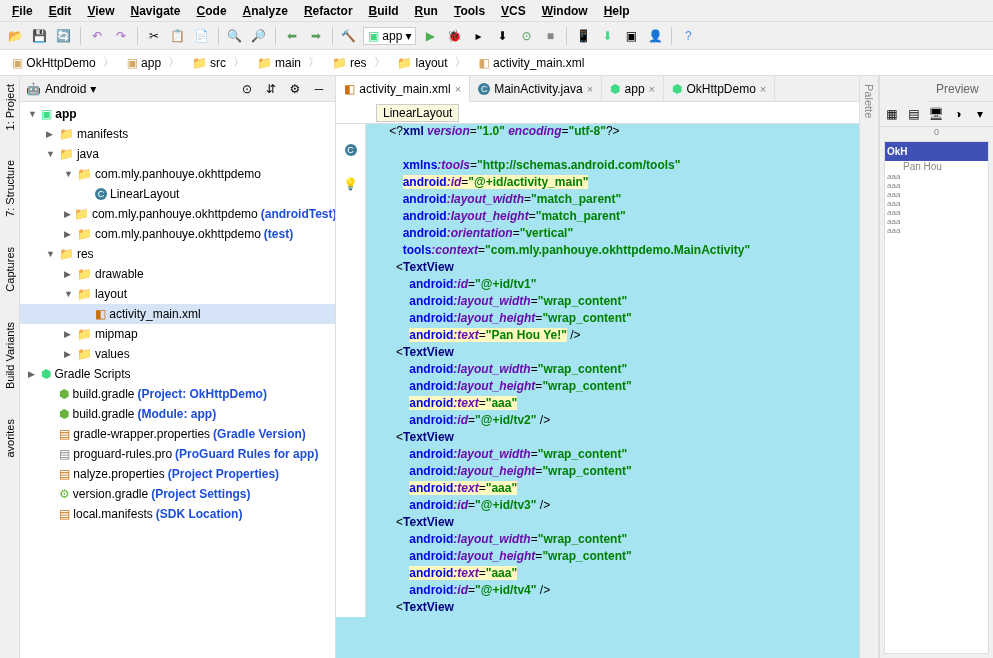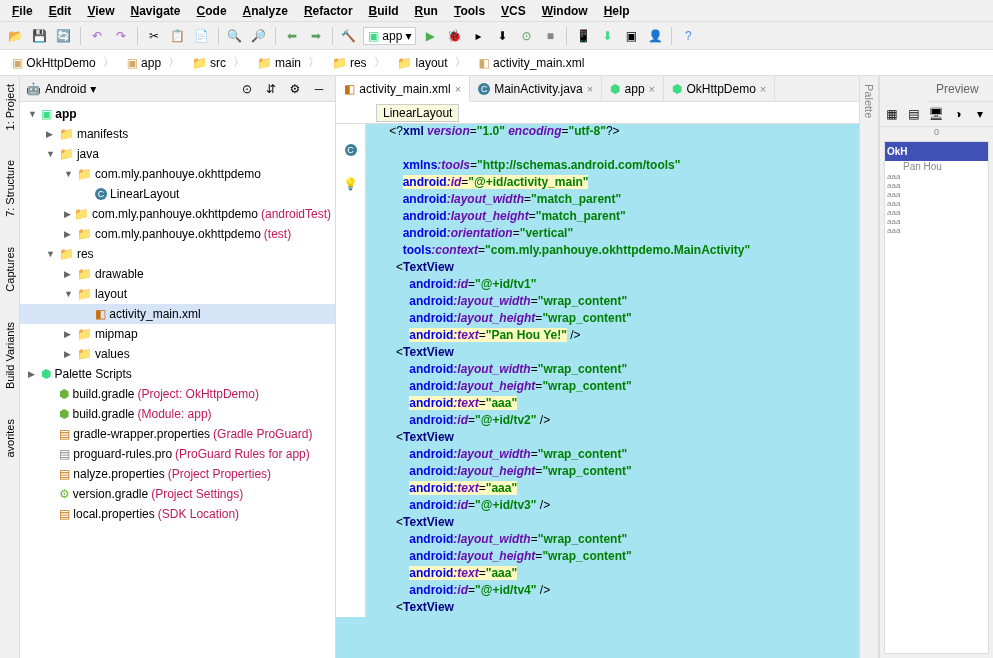--- a/index.html
+++ b/index.html
@@ -19,21 +19,21 @@
 .left-tools { width: 20px; background: #f0f0f0; border-right: 1px solid #ddd; display: flex; flex-direction: column; align-items: center; padding-top: 8px; gap: 30px; }
 .left-tools .side-tab { writing-mode: vertical-rl; transform: rotate(180deg); cursor: pointer; font-size: 11px; display: flex; align-items: center; gap: 2px; }
 .project-panel { width: 316px; background: #fff; border-right: 1px solid #ddd; display: flex; flex-direction: column; }
 .panel-header { display: flex; align-items: center; height: 26px; padding: 0 6px; border-bottom: 1px solid #ddd; background: #f0f0f0; justify-content: space-between; }
 .panel-header-left { display: flex; align-items: center; gap: 4px; }
 .panel-header-right { display: flex; align-items: center; gap: 4px; }
 .tree { flex: 1; overflow: auto; padding: 2px 0; }
 .tree-row { display: flex; align-items: center; height: 20px; padding: 0 4px; cursor: pointer; gap: 3px; white-space: nowrap; }
 .tree-row.sel { background: #d5e4f6; }
 .tree-arrow { width: 10px; color: #666; font-size: 9px; }
-.tree-hint { color: #be185d; }
+.tree-hint { color: #1d4ed8; font-weight: bold; }
 .editor-area { flex: 1; display: flex; flex-direction: column; background: #fff; }
 .editor-tabs { display: flex; height: 26px; background: #f0f0f0; border-bottom: 1px solid #ddd; }
 .ed-tab { display: flex; align-items: center; padding: 0 8px; gap: 4px; border-right: 1px solid #ddd; cursor: pointer; }
 .ed-tab.active { background: #fff; border-bottom: 1px solid #fff; margin-bottom: -1px; }
 .ed-close { color: #888; cursor: pointer; font-size: 11px; }
 .breadcrumb-inner { height: 22px; display: flex; align-items: center; padding: 0 40px; border-bottom: 1px solid #ddd; }
 .crumb-box { border: 1px solid #ccc; padding: 1px 6px; background: #f9f9e0; }
 .code-area { flex: 1; overflow: auto; background: #a7e4f2; font-family: 'Consolas', monospace; font-size: 13px; }
 .code-line { display: flex; min-height: 17px; }
 .gutter { width: 30px; background: #fff; border-right: 1px solid #ddd; display: flex; justify-content: center; align-items: center; flex-shrink: 0; }
@@ -240,40 +240,40 @@
   </div>
         <div class="tree-row" style="padding-left:44px">
     <span class="tree-arrow">▶</span>
     <span class="folder-icon">📁</span>
     <span>values</span>
 
   </div>
         <div class="tree-row" style="padding-left:8px">
     <span class="tree-arrow">▶</span>
     <span style="color:#3ddc84">⬢</span>
-    <span>Palette Scripts</span>
+    <span>Gradle Scripts</span>
 
   </div>
         <div class="tree-row" style="padding-left:26px">
     <span class="tree-arrow"></span>
     <span style="color:#6cb33e">⬢</span>
     <span>build.gradle</span>
     <span class="tree-hint"> (Project: OkHttpDemo)</span>
   </div>
         <div class="tree-row" style="padding-left:26px">
     <span class="tree-arrow"></span>
     <span style="color:#6cb33e">⬢</span>
     <span>build.gradle</span>
     <span class="tree-hint"> (Module: app)</span>
   </div>
         <div class="tree-row" style="padding-left:26px">
     <span class="tree-arrow"></span>
     <span style="color:#c9700f">▤</span>
     <span>gradle-wrapper.properties</span>
-    <span class="tree-hint"> (Gradle ProGuard)</span>
+    <span class="tree-hint"> (Gradle Version)</span>
   </div>
         <div class="tree-row" style="padding-left:26px">
     <span class="tree-arrow"></span>
     <span style="color:#888">▤</span>
     <span>proguard-rules.pro</span>
     <span class="tree-hint"> (ProGuard Rules for app)</span>
   </div>
         <div class="tree-row" style="padding-left:26px">
     <span class="tree-arrow"></span>
     <span style="color:#c9700f">▤</span>
@@ -282,21 +282,21 @@
   </div>
         <div class="tree-row" style="padding-left:26px">
     <span class="tree-arrow"></span>
     <span style="color:#6cb33e">⚙</span>
     <span>version.gradle</span>
     <span class="tree-hint"> (Project Settings)</span>
   </div>
         <div class="tree-row" style="padding-left:26px">
     <span class="tree-arrow"></span>
     <span style="color:#c9700f">▤</span>
-    <span>local.properties</span>
+    <span>local.manifests</span>
     <span class="tree-hint"> (SDK Location)</span>
   </div>
       </div>
   </div>
 
   <div class="editor-area">
     <div class="editor-tabs" id="editor-tabs">
         <div class="ed-tab active">
     <span style="color:#c9700f">◧</span>
     <span>activity_main.xml</span>

